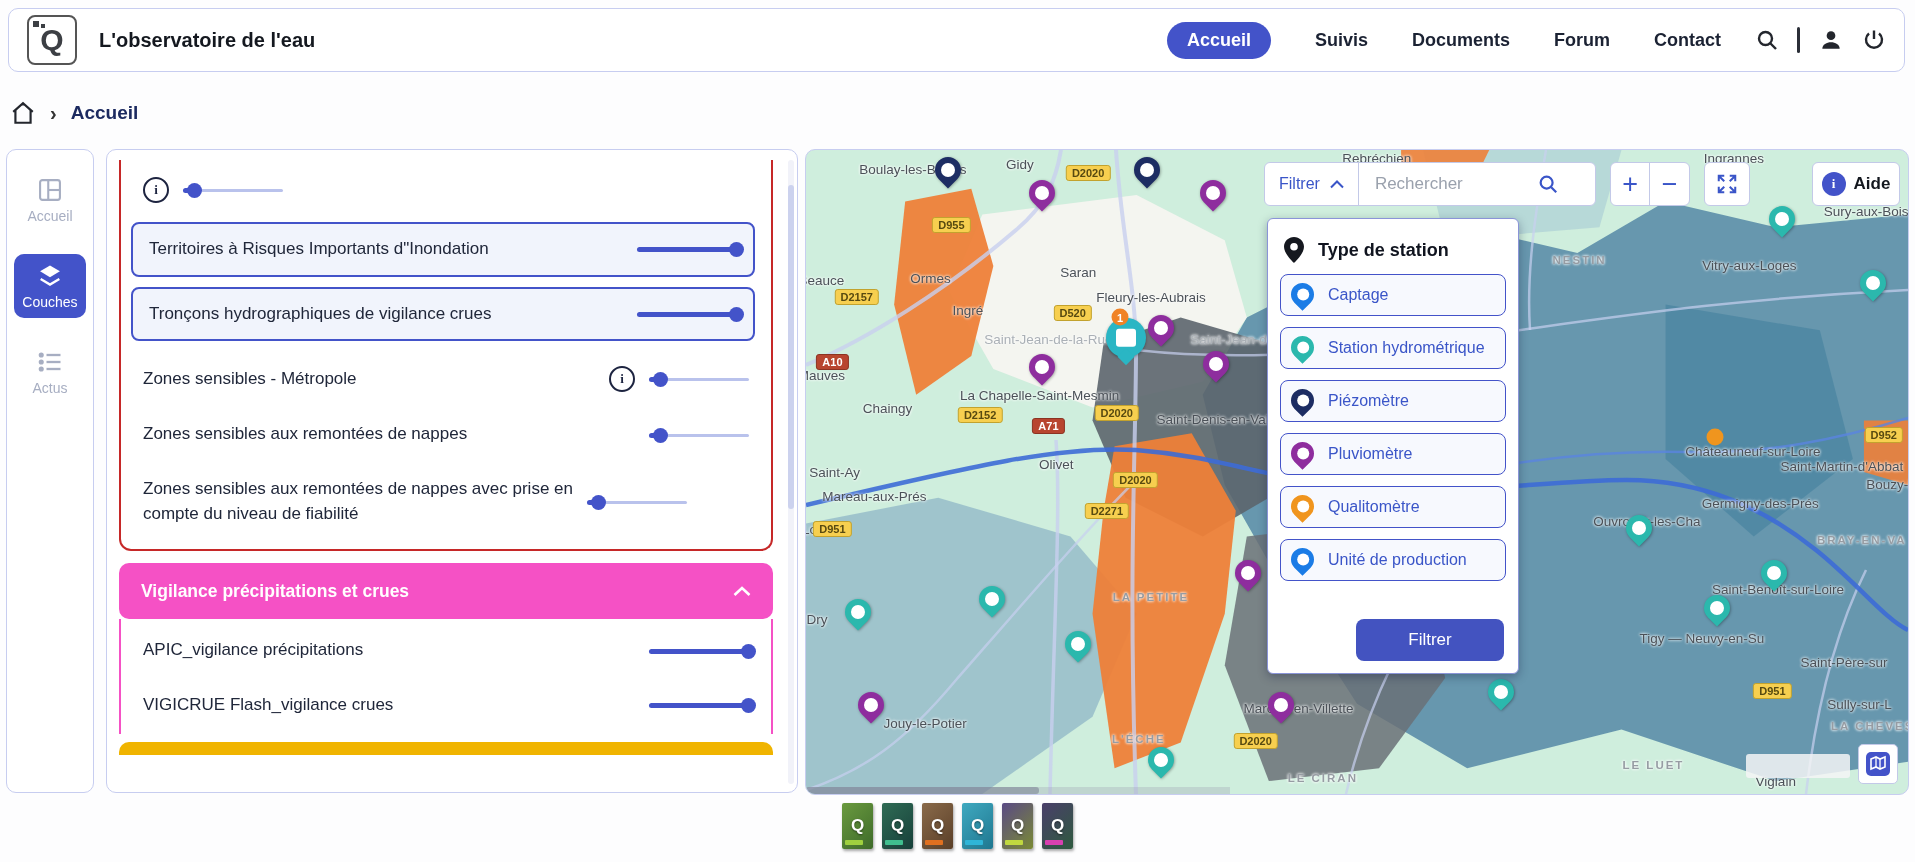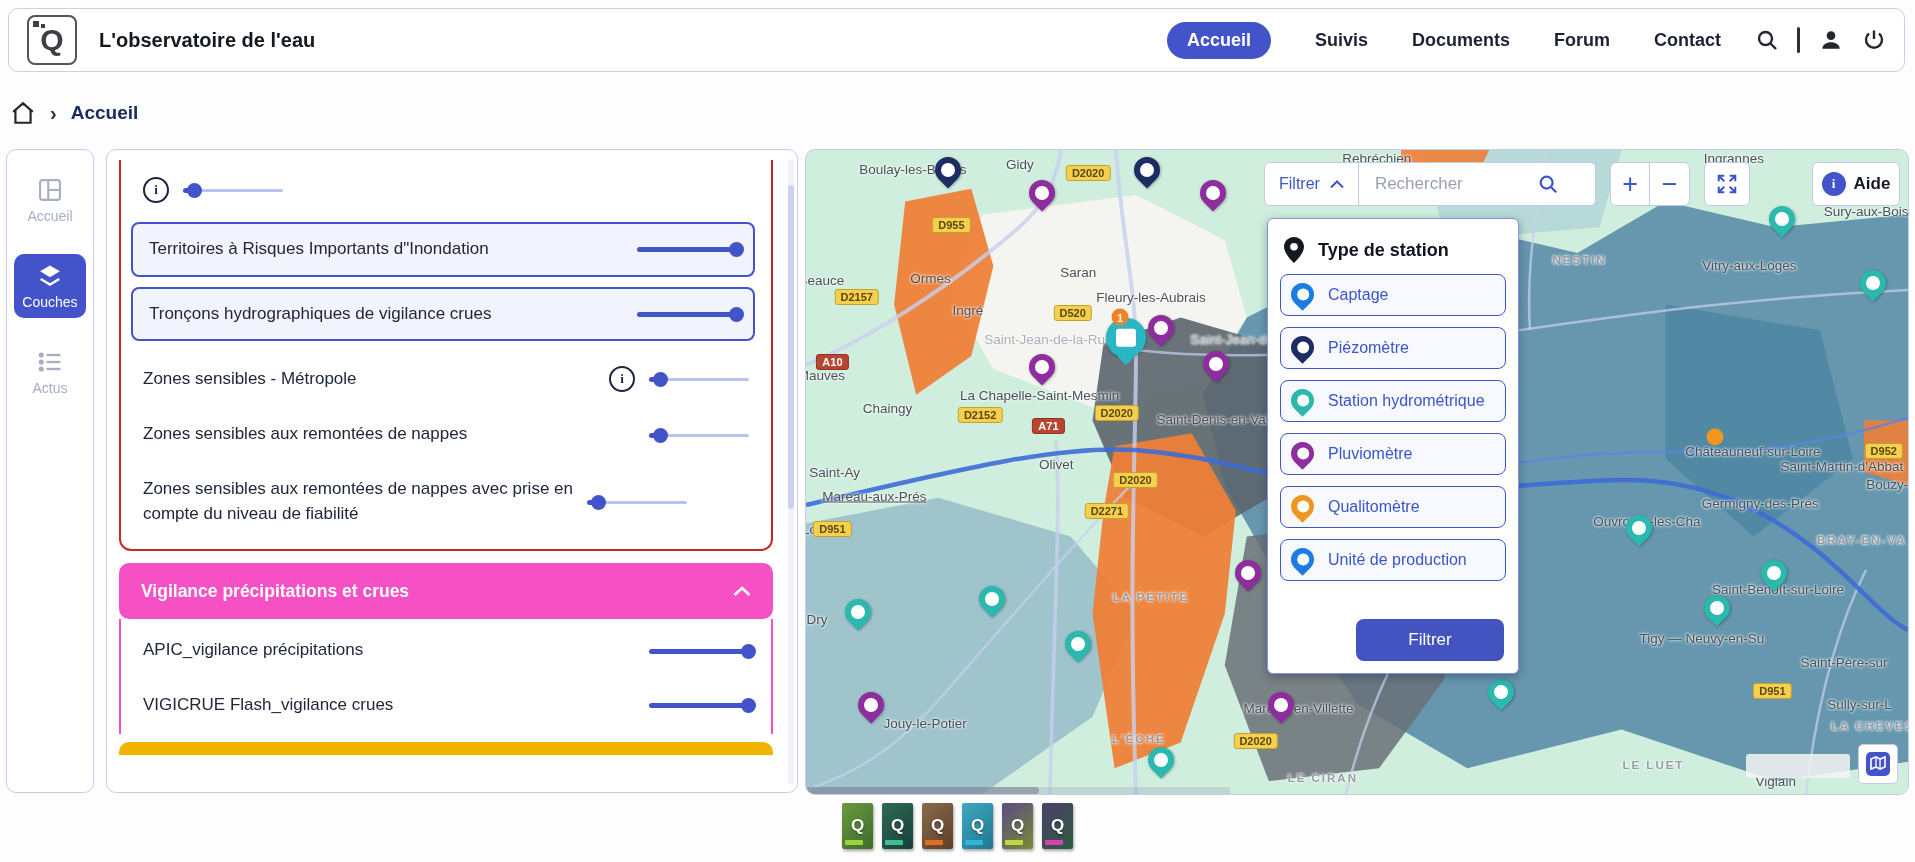--- a/index.html
+++ b/index.html
@@ -302,21 +302,21 @@
       <span class="mlabel faded" style="left: 39.3%; top: 29.3%;">Saint-Jean-de-B</span>
       <span class="mlabel" style="left: 1.2%; top: 35%;">-Mauves</span>
       <span class="mlabel" style="left: 21.2%; top: 38%;">La Chapelle-Saint-Mesmin</span>
       <span class="mlabel" style="left: 7.4%; top: 40.1%;">Chaingy</span>
       <span class="mlabel" style="left: 36.9%; top: 41.8%;">Saint-Denis-en-Val</span>
       <span class="mlabel" style="left: 85.2%; top: 46.8%; padding-left: 16px;">Châteauneuf-sur-Loire</span>
       <span class="mlabel" style="left: 94%; top: 49%;">Saint-Martin-d'Abbat</span>
       <span class="mlabel" style="left: 22.7%; top: 48.7%;">Olivet</span>
       <span class="mlabel" style="left: 2.6%; top: 50%;">Saint-Ay</span>
       <span class="mlabel" style="left: 98.6%; top: 51.9%;">Bouzy-la</span>
-      <span class="mlabel" style="left: 6.2%; top: 53.8%; text-decoration: underline;">Mareau-aux-Prés</span>
+      <span class="mlabel" style="left: 6.2%; top: 53.8%;">Mareau-aux-Prés</span>
       <span class="mlabel" style="left: 86.6%; top: 54.8%;">Germigny-des-Prés</span>
       <span class="mlabel" style="left: 76.3%; top: 57.6%;">Ouvrouer-les-Cha</span>
       <span class="mlabel" style="left: 1%; top: 58.9%;">Loire</span>
       <span class="mlabel" style="left: 88.2%; top: 68.1%;">Saint-Benoît-sur-Loire</span>
       <span class="mlabel" style="left: 1%; top: 72.8%;">Dry</span>
       <span class="mlabel" style="left: 81.3%; top: 75.7%;">Tigy — Neuvy-en-Su</span>
       <span class="mlabel" style="left: 94.2%; top: 79.5%;">Saint-Père-sur</span>
       <span class="mlabel" style="left: 95.6%; top: 86.1%;">Sully-sur-L</span>
       <span class="mlabel" style="left: 44.7%; top: 86.7%;">Marcilly-en-Villette</span>
       <span class="mlabel" style="left: 10.8%; top: 89%;">Jouy-le-Potier</span>
@@ -329,21 +329,21 @@
       <span class="mlabel area" style="left: 96.8%; top: 89.4%;">LA CHEVES</span>
       <span class="mlabel area" style="left: 46.9%; top: 97.5%;">LE CIRAN</span>
       <span class="shield" style="left: 25.6%; top: 3.6%;">D2020</span>
       <span class="shield" style="left: 13.2%; top: 11.6%;">D955</span>
       <span class="shield" style="left: 4.6%; top: 22.8%;">D2157</span>
       <span class="shield" style="left: 24.2%; top: 25.3%;">D520</span>
       <span class="shield a" style="left: 2.4%; top: 32.9%;">A10</span>
       <span class="shield" style="left: 49.7%; top: 33.5%;">D2060</span>
       <span class="shield" style="left: 15.8%; top: 41.1%;">D2152</span>
       <span class="shield a" style="left: 22%; top: 42.8%;">A71</span>
-      <span class="shield" style="left: 97.8%; top: 44.3%; margin-top: 16px;">D952</span>
+      <span class="shield" style="left: 97.8%; top: 44.3%;">D952</span>
       <span class="shield" style="left: 28.2%; top: 40.9%;">D2020</span>
       <span class="shield" style="left: 29.9%; top: 51.3%;">D2020</span>
       <span class="shield" style="left: 27.3%; top: 56.1%;">D2271</span>
       <span class="shield" style="left: 2.4%; top: 58.9%;">D951</span>
       <span class="shield" style="left: 87.7%; top: 84%;">D951</span>
       <span class="shield" style="left: 40.8%; top: 91.8%;">D2020</span>
       <div class="pin" style="--c: #1d2d63; left: 13%; top: 5.5%;">
         <div class="body"></div>
       </div>
       <div class="pin" style="--c: #1d2d63; left: 31%; top: 5.5%;">
@@ -454,30 +454,30 @@
       <span class="fp-title">Type de station</span>
     </div>
     <div id="fp-options">
         <div class="fp-option">
           <span class="pin-ic" style="--c: #1b7ce6;">
             <span class="body"></span>
           </span>
           <span class="lbl">Captage</span>
         </div>
         <div class="fp-option">
+          <span class="pin-ic" style="--c: #2bb8ad;">
+            <span class="body"></span>
+          </span>
+          <span class="lbl">Station hydrométrique</span>
+        </div>
+        <div class="fp-option">
           <span class="pin-ic" style="--c: #1d2d63;">
             <span class="body"></span>
           </span>
           <span class="lbl">Piézomètre</span>
-        </div>
-        <div class="fp-option">
-          <span class="pin-ic" style="--c: #2bb8ad;">
-            <span class="body"></span>
-          </span>
-          <span class="lbl">Station hydrométrique</span>
         </div>
         <div class="fp-option">
           <span class="pin-ic" style="--c: #8e2d9e;">
             <span class="body"></span>
           </span>
           <span class="lbl">Pluviomètre</span>
         </div>
         <div class="fp-option">
           <span class="pin-ic" style="--c: #f0951e;">
             <span class="body"></span>

